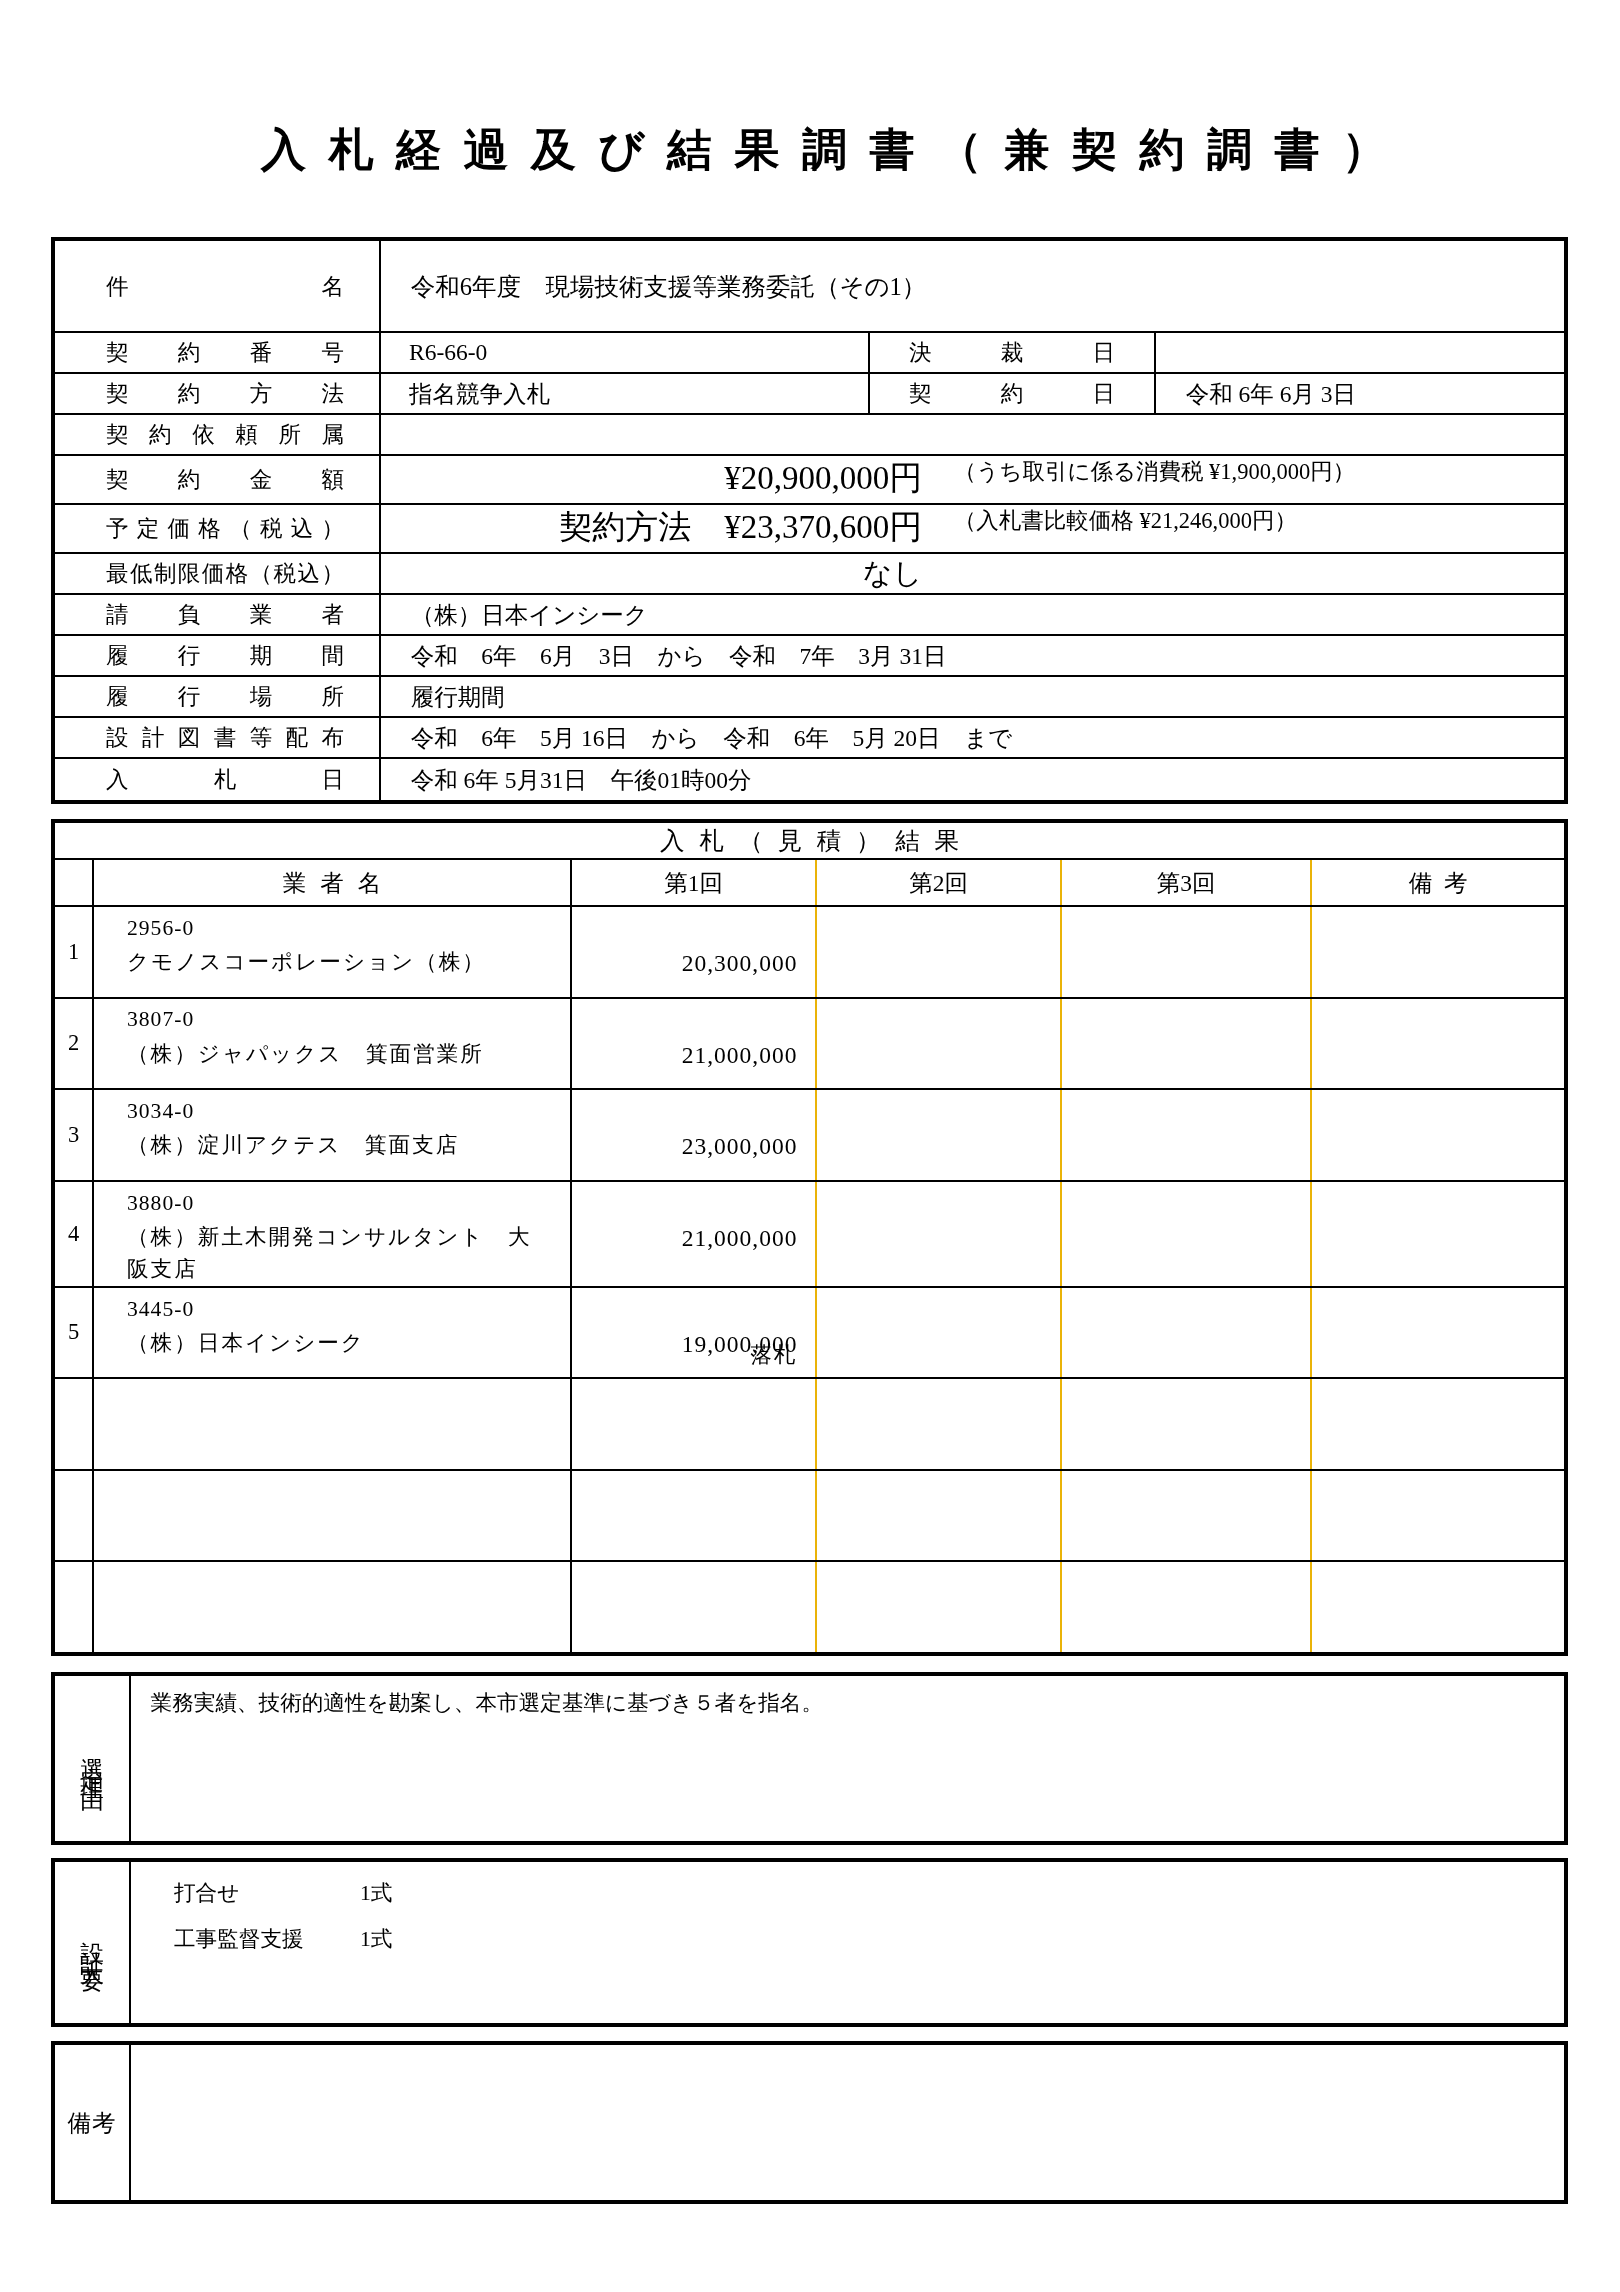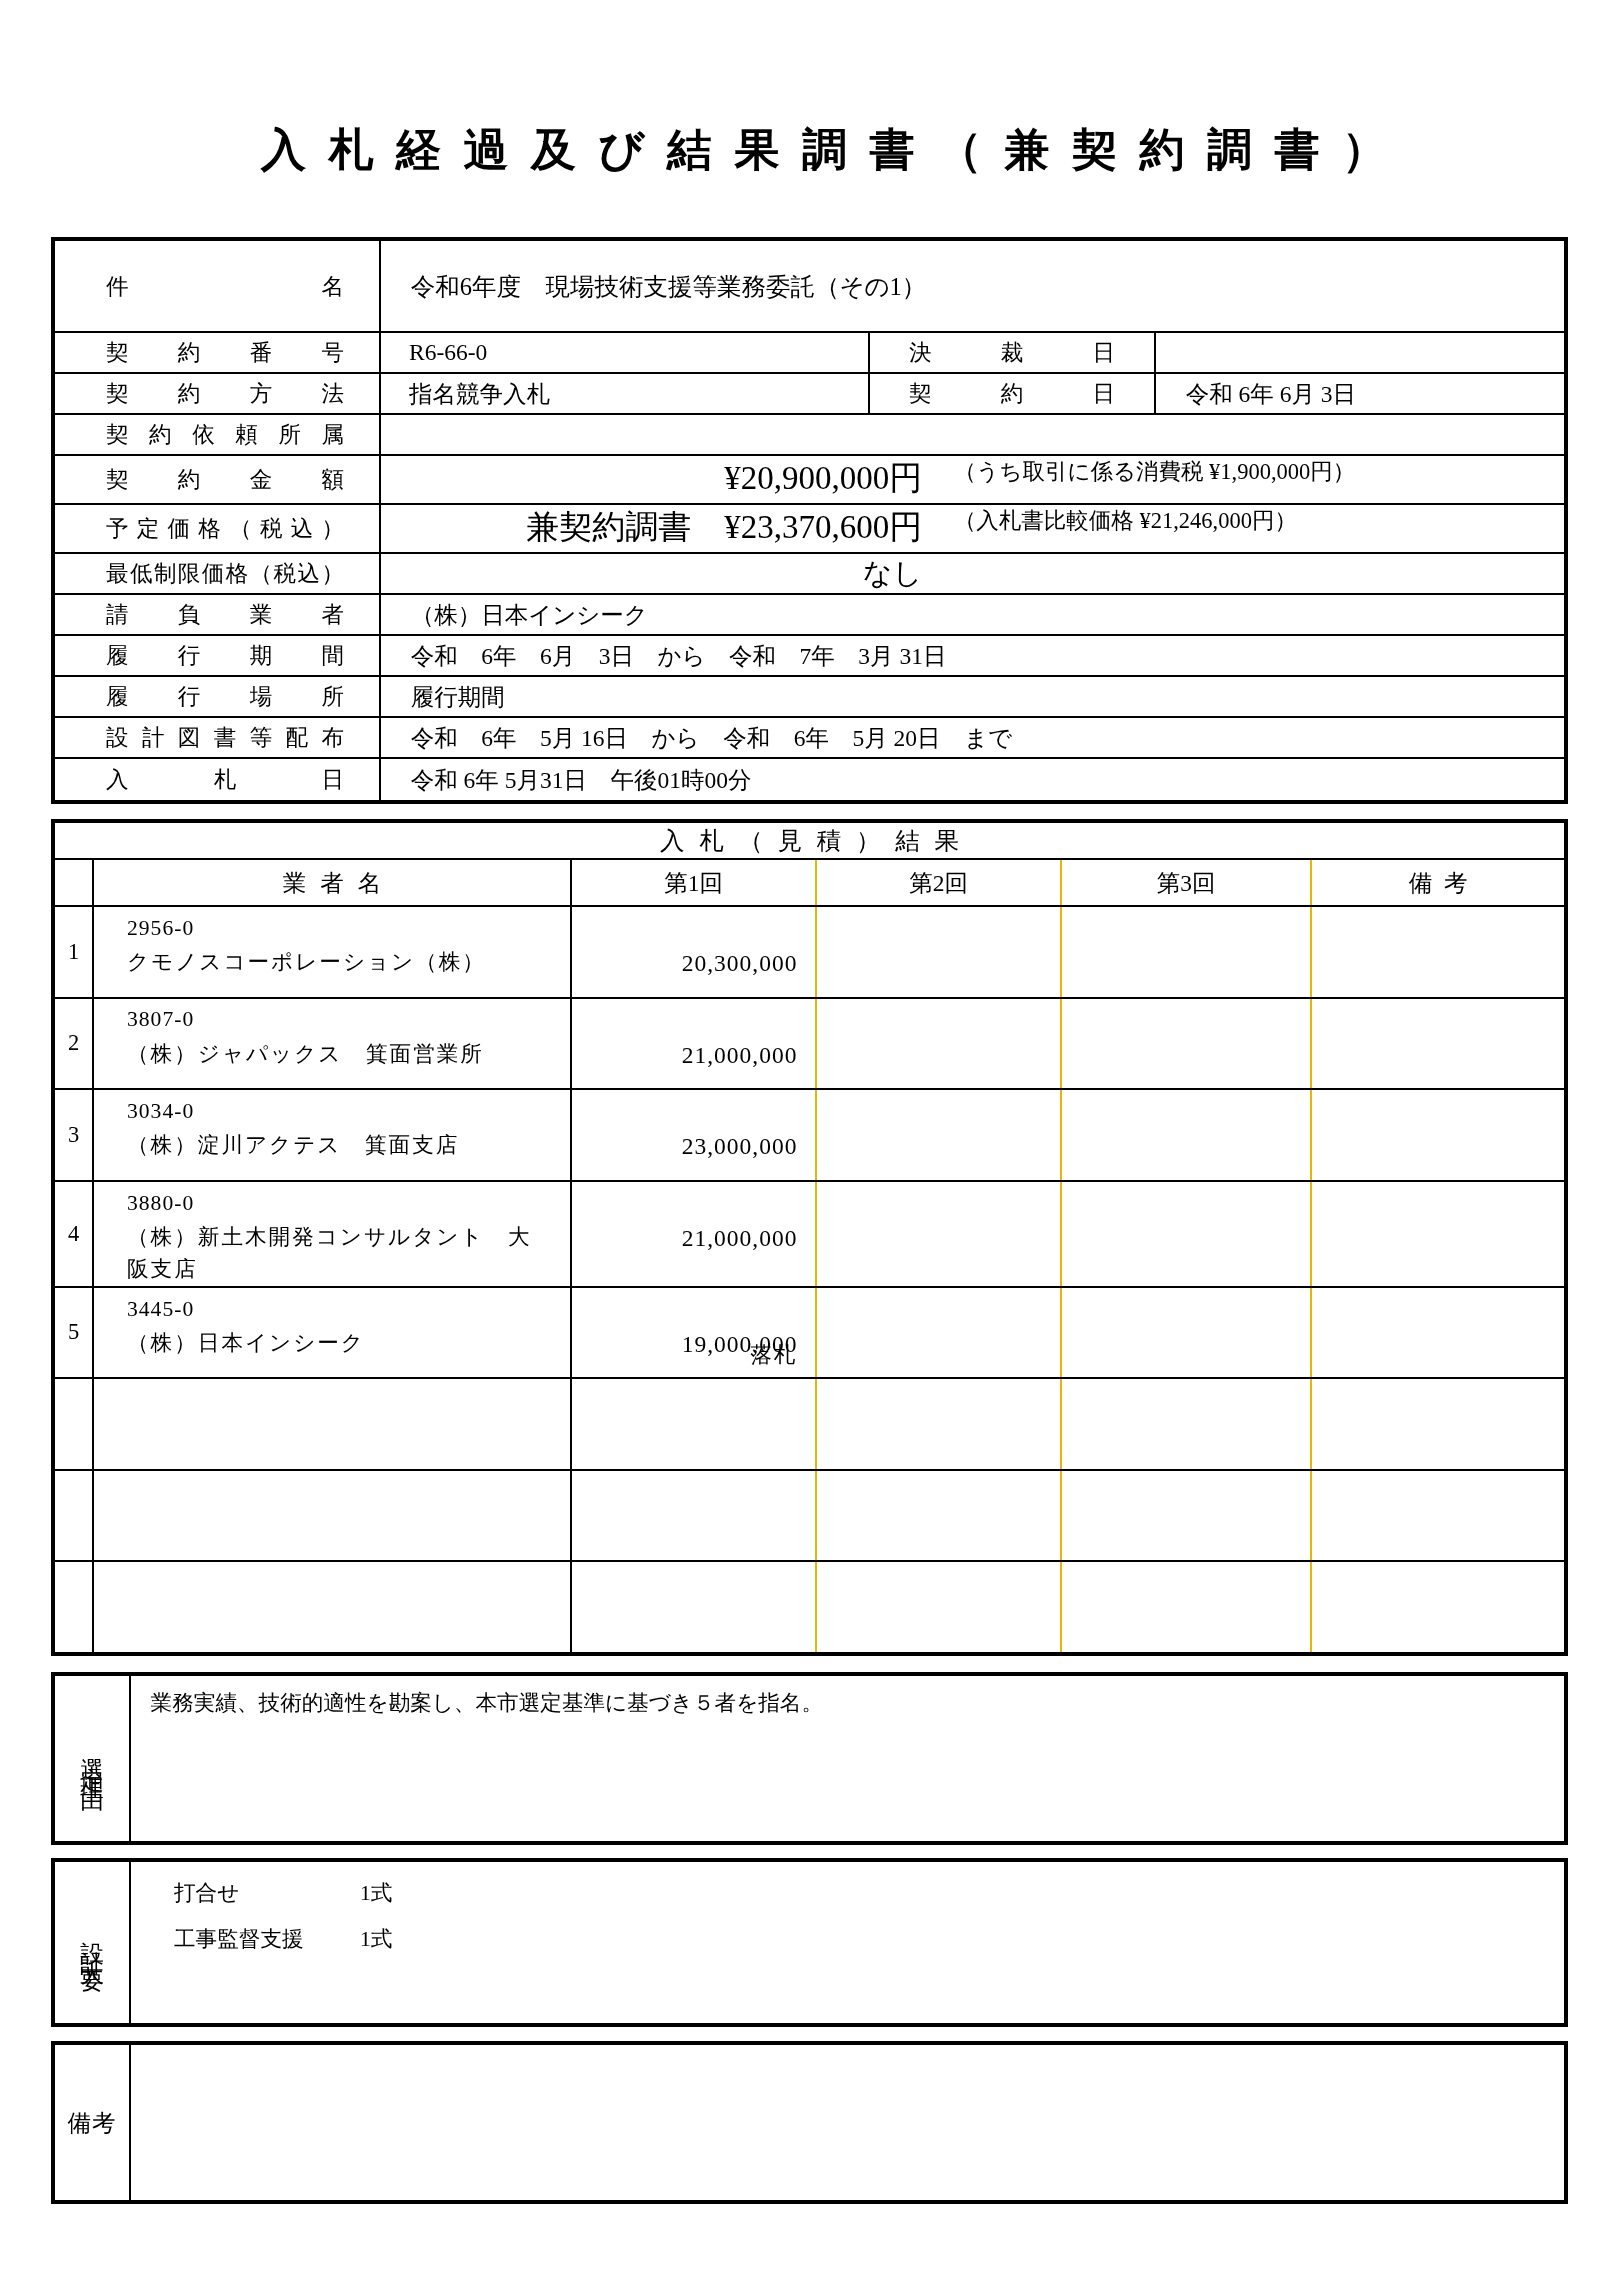--- a/index.html
+++ b/index.html
@@ -125,21 +125,21 @@
         <span class="money-big">¥20,900,000円</span>
         <span class="money-note">（うち取引に係る消費税 ¥1,900,000円）</span>
       </div>
     </div>
 
     <div class="t1-row money">
       <div class="t1-cell t1-label">
           <span class="jlabel">予定価格（税込）</span>
         </div>
       <div class="t1-cell t1-value money-val">
-        <span class="money-big">兼契約調書　¥23,370,600円</span>
+        <span class="money-big">契約方法　¥23,370,600円</span>
         <span class="money-note">（入札書比較価格 ¥21,246,000円）</span>
       </div>
     </div>
 
     <div class="t1-row">
       <div class="t1-cell t1-label">
           <span class="jlabel">最低制限価格（税込）</span>
         </div>
       <div class="t1-cell t1-value money-val">
         <span class="money-big" style="font-size:29px;">なし</span>

